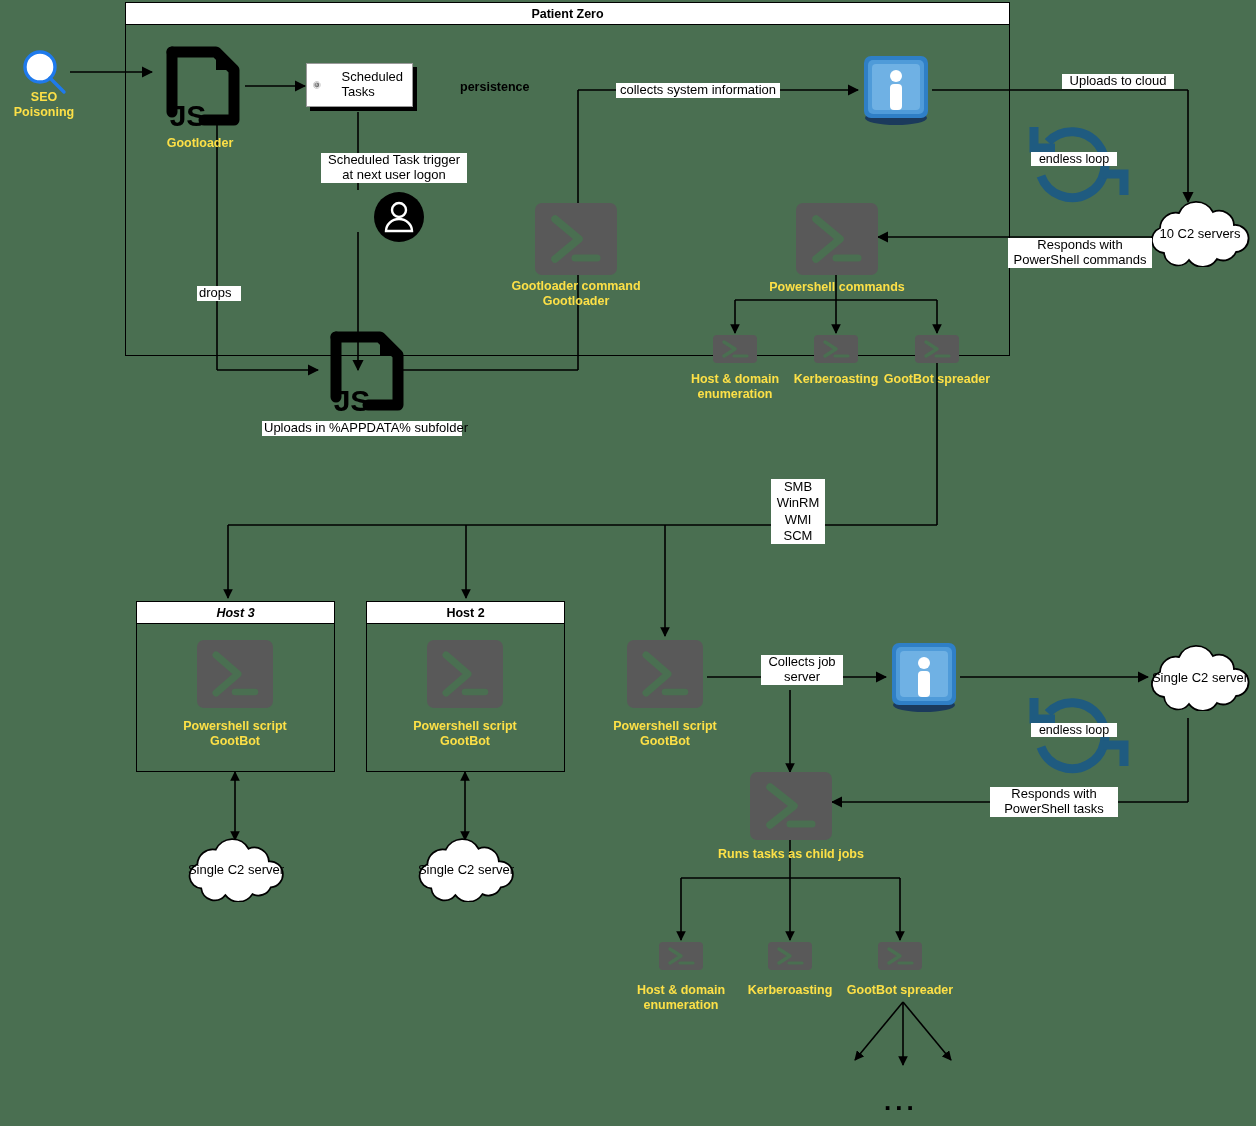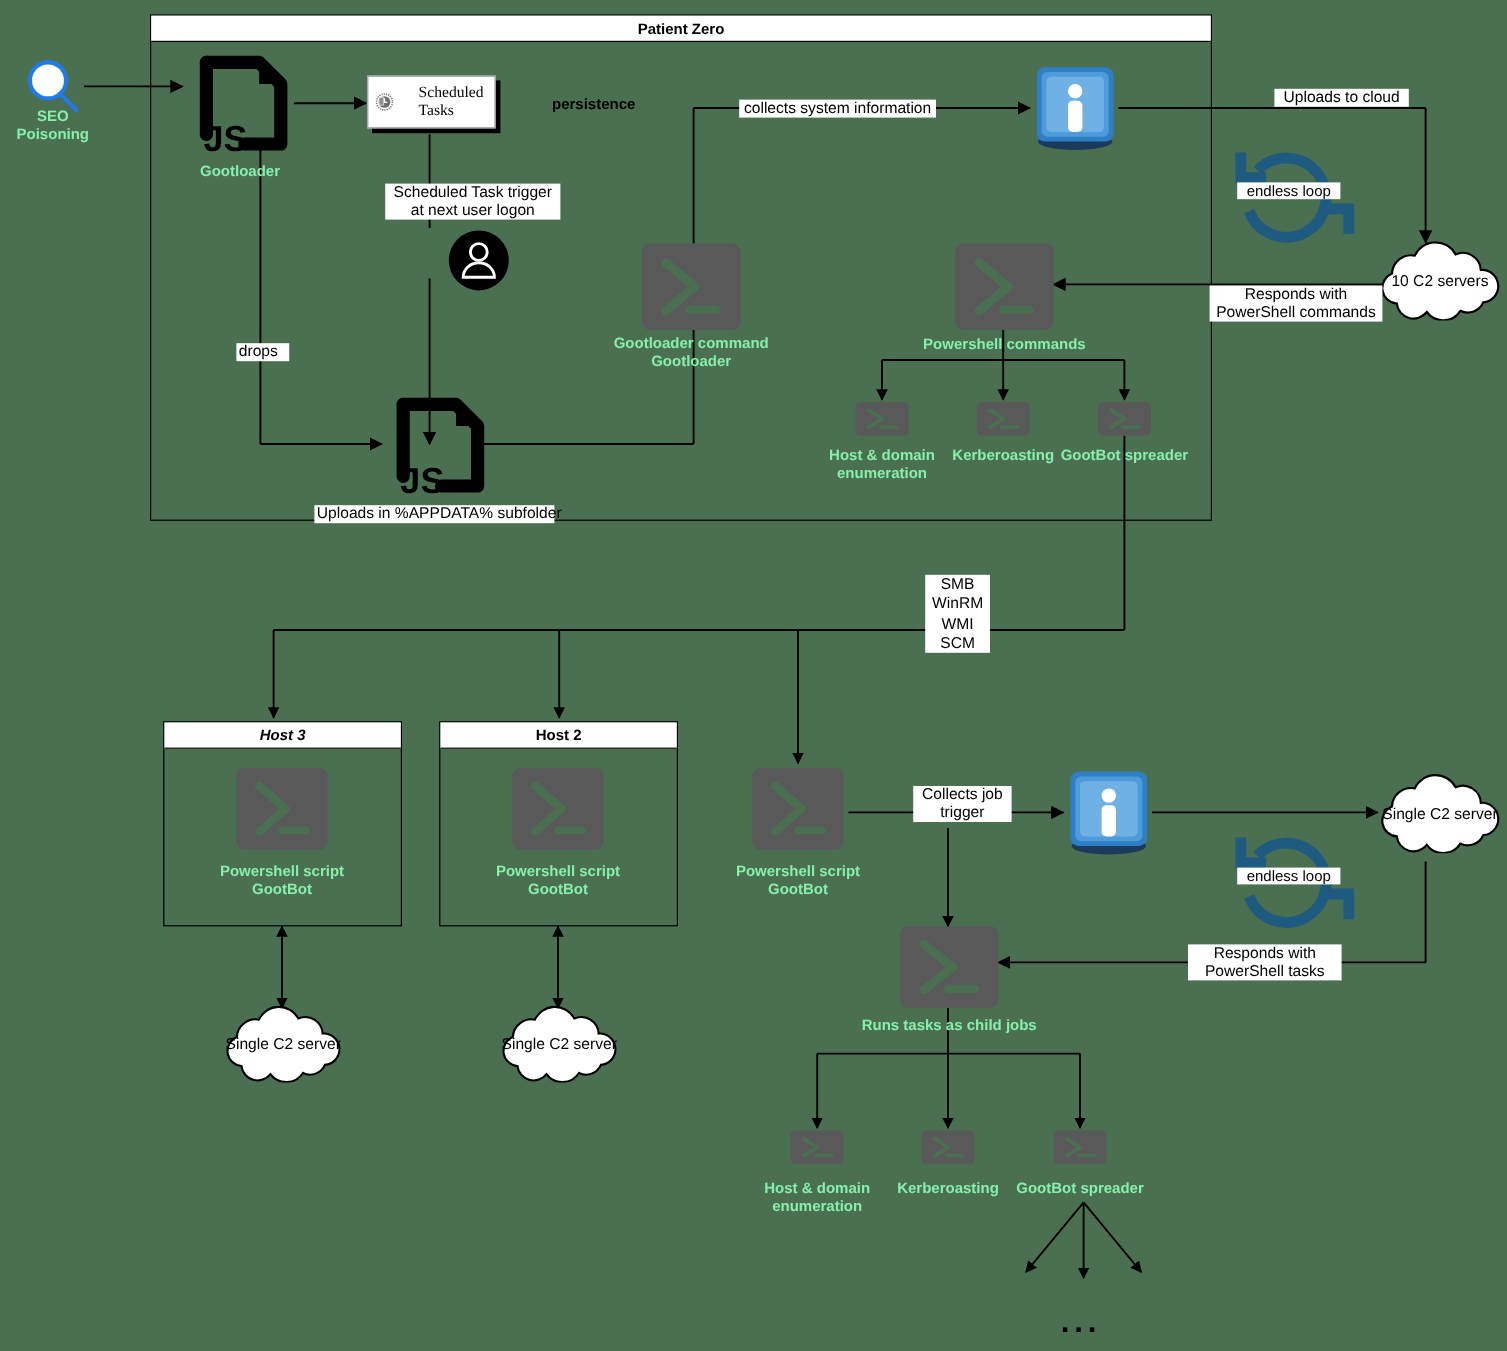--- a/index.html
+++ b/index.html
@@ -37,35 +37,34 @@
   
   .ps{position:absolute;background:#595959;border-radius:7px;}
   .ps svg{display:block;width:100%;height:100%;}
 
   
   .sched{
     position:absolute;background:#fff;border:1px solid #999;
     box-shadow:4px 4px 0 0 #000;
     display:flex;align-items:center;gap:21px;padding:5px 9px 5px 6px;
     box-sizing:border-box;
-    font-family:Liberation Serif, serif;
   }
   .sched .txt{font-size:13px;color:#000;line-height:1.15;}
 
   
   .cloud{position:absolute;}
   .cloud svg{display:block;}
   .cloud .ctext{
     position:absolute;left:0;right:0;top:50%;transform:translateY(-50%);
     text-align:center;font-size:13px;color:#000;line-height:1.2;
   }
 
   
   .ellipsis{position:absolute;font-size:26px;font-weight:bold;color:#000;letter-spacing:4px;line-height:1;}
-  .caption{position:absolute;font-size:12.5px;color:#86efac;text-align:center;line-height:1.18;white-space:pre;}
+  .caption{position:absolute;font-size:12.5px;color:#fde047;text-align:center;line-height:1.18;white-space:pre;}
   .caption.bold{font-weight:bold;}
 </style>
 </head>
 <body>
 
 <div id="stage">
 
   <svg class="layer">
     <defs>
       <marker id="ah" viewBox="0 0 10 10" refX="9" refY="5" markerWidth="7" markerHeight="7" orient="auto-start-reverse">
@@ -132,21 +131,21 @@
       <line x1="681" y1="878" x2="681" y2="940" marker-end="url(#ahs)"></line>
       <line x1="790" y1="878" x2="790" y2="940" marker-end="url(#ahs)"></line>
       <line x1="900" y1="878" x2="900" y2="940" marker-end="url(#ahs)"></line>
 
       <line x1="903" y1="1002" x2="855" y2="1060" marker-end="url(#ahs)"></line>
       <line x1="903" y1="1002" x2="903" y2="1065" marker-end="url(#ahs)"></line>
       <line x1="903" y1="1002" x2="951" y2="1060" marker-end="url(#ahs)"></line>
     </g>
   </svg>
 
-  <div class="container" style="left:125px;top:12px;width:885px;height:422px;">
+  <div class="container" style="left:125px;top:2px;width:885px;height:354px;">
     <div class="container-hdr">Patient Zero</div>
   </div>
 
   <div class="container" style="left:136px;top:601px;width:199px;height:171px;font-style:italic;">
     <div class="container-hdr">Host 3</div>
   </div>
 
   <div class="container" style="left:366px;top:601px;width:199px;height:171px;">
     <div class="container-hdr">Host 2</div>
   </div>
@@ -325,21 +324,21 @@
   <div class="ps" style="left:627px;top:640px;width:76px;height:68px;">
     <svg viewBox="0 0 76 68">
       <path d="M19 15 L41 34 L19 53" fill="none" stroke="#4a6f51" stroke-width="7" stroke-linecap="round" stroke-linejoin="round"></path>
       <line x1="38" y1="52" x2="58" y2="52" stroke="#4a6f51" stroke-width="6.5" stroke-linecap="round"></line>
     </svg>
   </div>
   <div class="caption bold" style="left:595px;top:719px;width:140px;">Powershell script
 GootBot</div>
 
   <div class="lbl boxed" style="left:761px;top:655px;width:78px;">Collects job
-trigger</div>
+server</div>
 
   <div class="node" style="left:886px;top:639px;width:76px;height:76px;">
     <svg width="76" height="76" viewBox="0 0 76 76">
       <ellipse cx="38" cy="66" rx="31" ry="7" fill="#1b3a5c"></ellipse>
       <rect x="6" y="4" width="64" height="62" rx="7" fill="#2f7fc6"></rect>
       <rect x="10" y="8" width="56" height="54" rx="5" fill="#4f9bd9"></rect>
       <rect x="14" y="12" width="48" height="46" rx="4" fill="#6fb1e4"></rect>
       <circle cx="38" cy="24" r="6" fill="#ffffff"></circle>
       <rect x="32" y="32" width="12" height="26" rx="4" fill="#ffffff"></rect>
     </svg>

